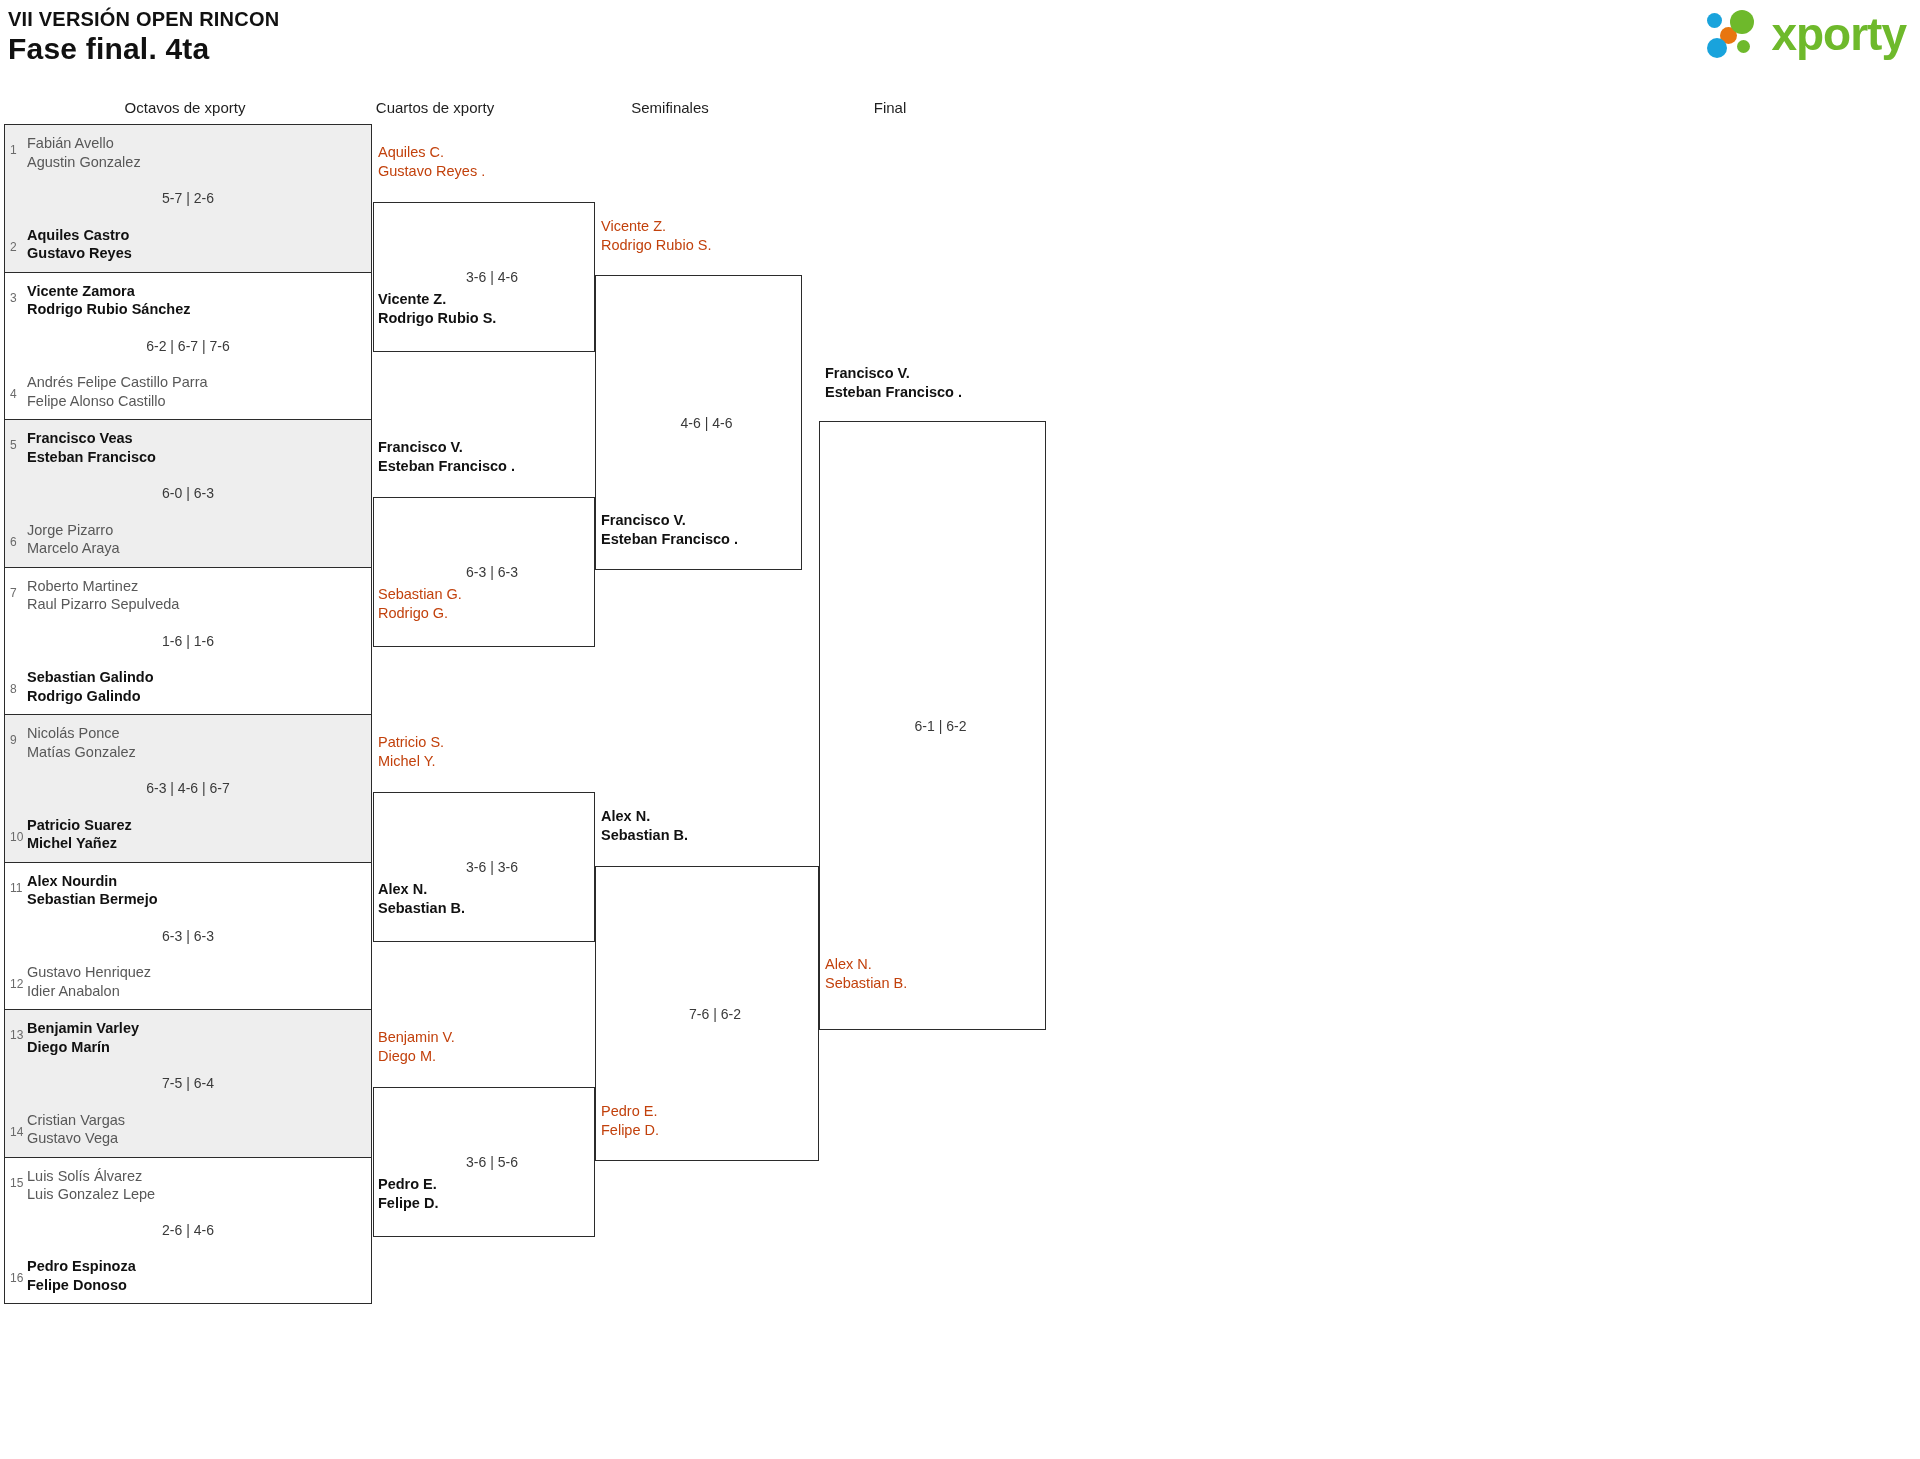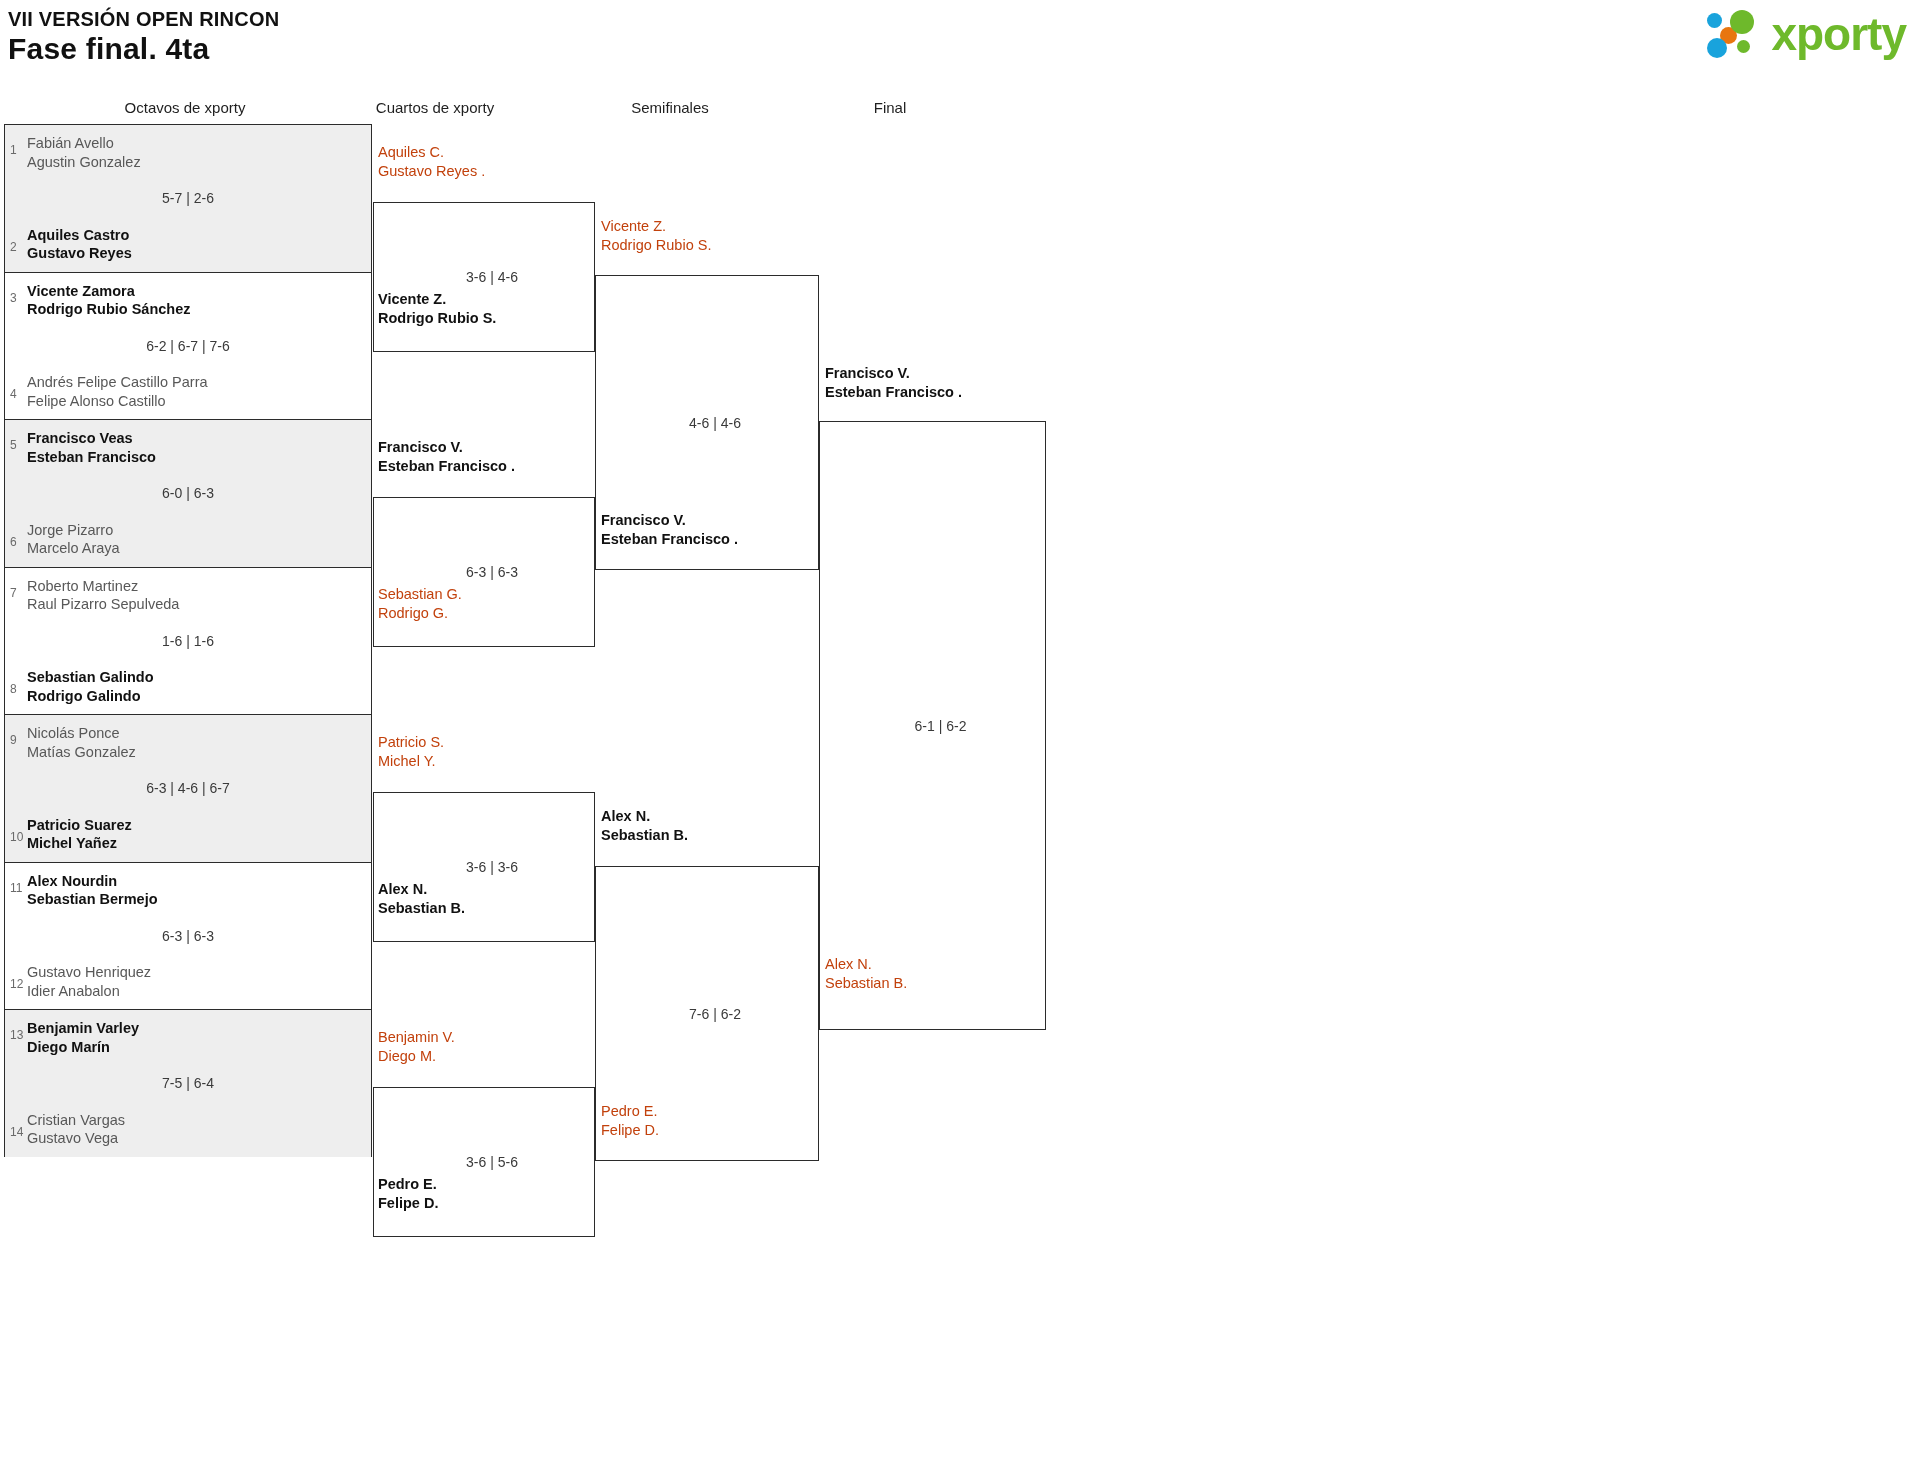--- a/index.html
+++ b/index.html
@@ -172,20 +172,33 @@
       <span class="nm">Diego Marín</span>
     </span>
     <span class="r16-score">7-5 | 6-4</span>
     <span class="r16-seed bottom">14</span>
     <span class="r16-team bottom loser">
       <span class="nm">Cristian Vargas</span>
       <span class="nm">Gustavo Vega</span>
     </span>
   </div>
 
+  <div class="r16-match last">
+    <span class="r16-seed top">15</span>
+    <span class="r16-team top loser">
+      <span class="nm">Luis Solís Álvarez</span>
+      <span class="nm">Luis Gonzalez Lepe</span>
+    </span>
+    <span class="r16-score">2-6 | 4-6</span>
+    <span class="r16-seed bottom">16</span>
+    <span class="r16-team bottom winner">
+      <span class="nm">Pedro Espinoza</span>
+      <span class="nm">Felipe Donoso</span>
+    </span>
+  </div>
 </div>
 
 <div class="outname loser" style="left:378px;top:143px;">
   <span class="nm">Aquiles C.</span>
   <span class="nm">Gustavo Reyes .</span>
 </div>
 <div class="mbox" style="left:373px;top:202px;width:222px;height:150px;">
   <span class="box-score">3-6 | 4-6</span>
 </div>
 <div class="outname winner" style="left:378px;top:290px;">
@@ -226,21 +239,21 @@
 </div>
 <div class="outname winner" style="left:378px;top:1175px;">
   <span class="nm">Pedro E.</span>
   <span class="nm">Felipe D.</span>
 </div>
 
 <div class="outname loser" style="left:601px;top:217px;">
   <span class="nm">Vicente Z.</span>
   <span class="nm">Rodrigo Rubio S.</span>
 </div>
-<div class="mbox" style="left:595px;top:275px;width:224px;height:295px;">
+<div class="mbox" style="left:595px;top:275px;width:207px;height:295px;">
   <span class="box-score">4-6 | 4-6</span>
 </div>
 <div class="outname winner" style="left:601px;top:511px;">
   <span class="nm">Francisco V.</span>
   <span class="nm">Esteban Francisco .</span>
 </div>
 
 <div class="outname winner" style="left:601px;top:807px;">
   <span class="nm">Alex N.</span>
   <span class="nm">Sebastian B.</span>

